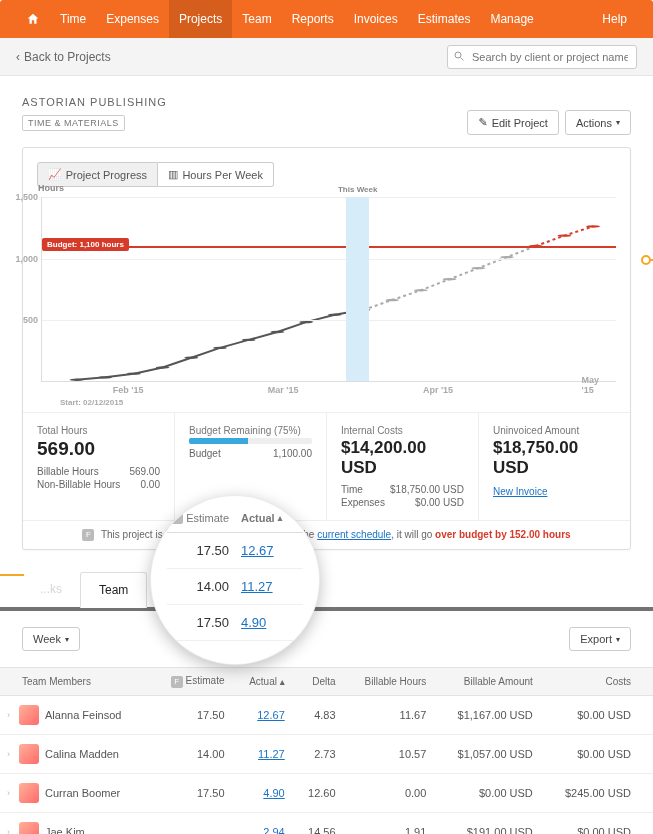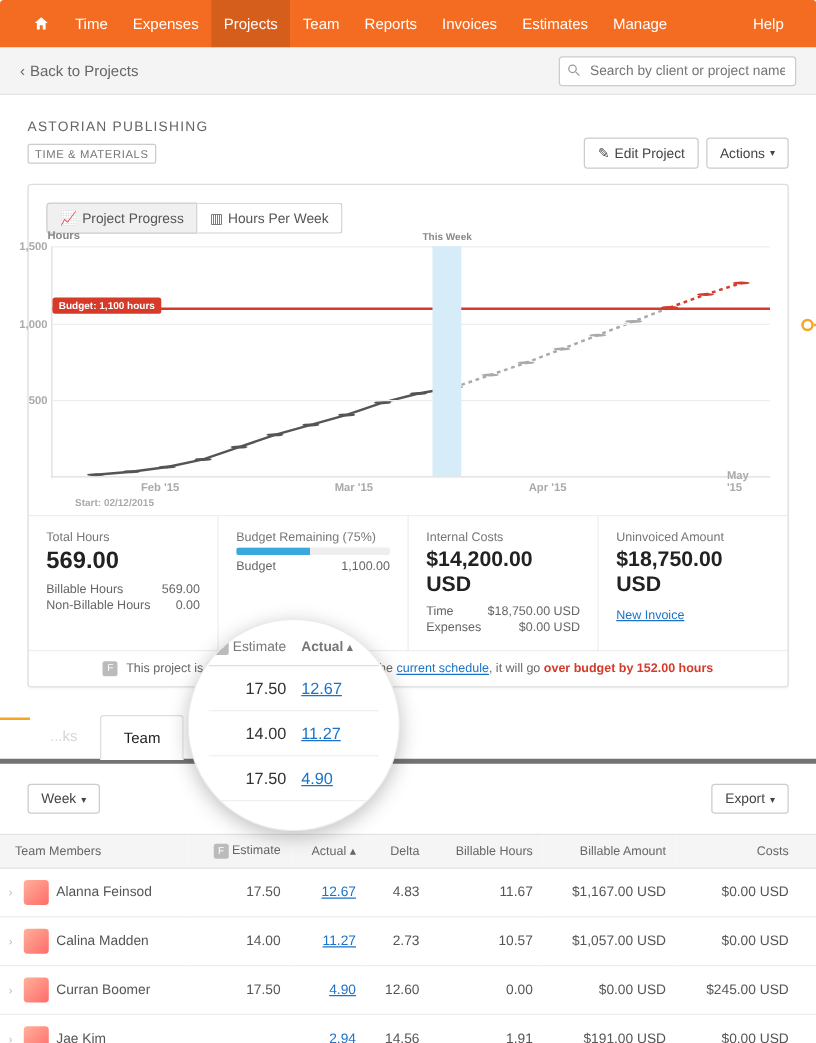--- a/index.html
+++ b/index.html
@@ -64,21 +64,21 @@
 .lower-tabs{display:flex;border-bottom:4px solid #737373;margin:0 -22px;padding:0 22px;text-align:right;}
 .lower-tabs .ltab{padding:10px 18px;font-size:12px;color:#777;cursor:pointer;}
 .lower-tabs .ltab.active{color:#222;border:1px solid #ddd;border-bottom:1px solid #fff;margin-bottom:-1px;border-radius:3px 3px 0 0;background:#fff;}
 
 .toolbar2{display:flex;padding:16px 0;}
 .toolbar2 .btn{}
 
 
 .tbl{width:100%;border-collapse:collapse;font-size:11px;}
 .tbl th{background:#f5f5f5;border-top:1px solid #e3e3e3;border-bottom:1px solid #e3e3e3;padding:7px 8px;text-align:right;font-weight:500;color:#666;font-size:10px;}
-.tbl th:first-child{text-align:left;padding-left:12px;}
+.tbl th:first-child{text-align:left;padding-left:22px;}
 .tbl td{border-bottom:1px solid #eee;padding:9px 8px;text-align:right;color:#555;}
 .tbl td:first-child{text-align:left;padding-left:4px;}
 .tbl td:last-child,.tbl th:last-child{padding-right:22px;}
 .member{display:flex;align-items:center;gap:6px;}
 .member .chev{width:9px;color:#bbb;font-size:9px;text-align:center;}
 .member .av{width:20px;height:20px;border-radius:3px;background:linear-gradient(135deg,#ffb199,#ff6b6b);flex-shrink:0;}
 .actual-link{color:#1a73c7;text-decoration:underline;cursor:pointer;}
 .muted{color:#bbb;}
 .tbl-wrap{margin:0 -22px;}
 

